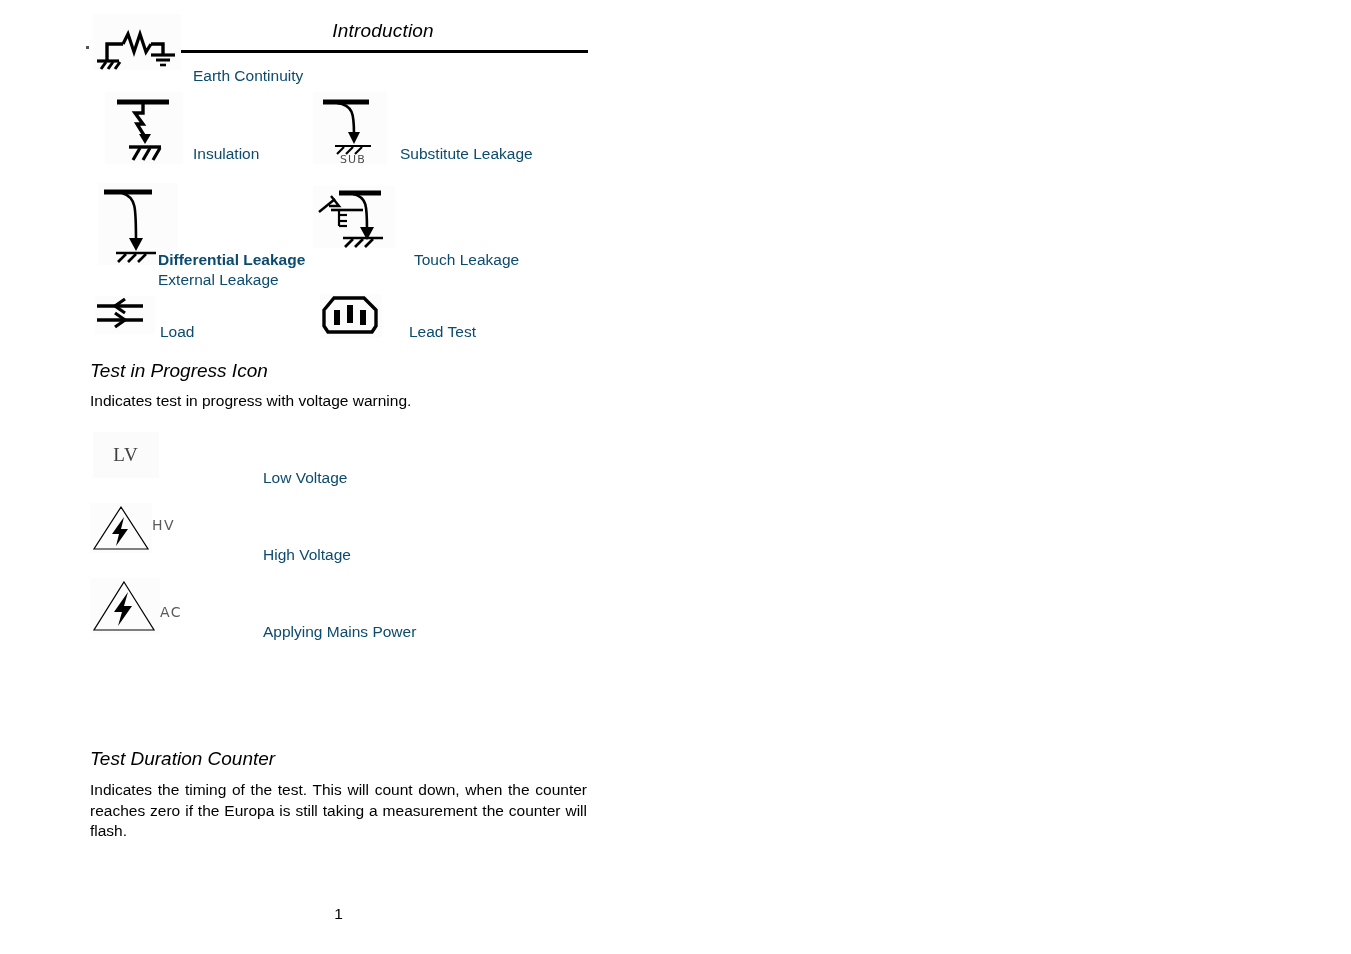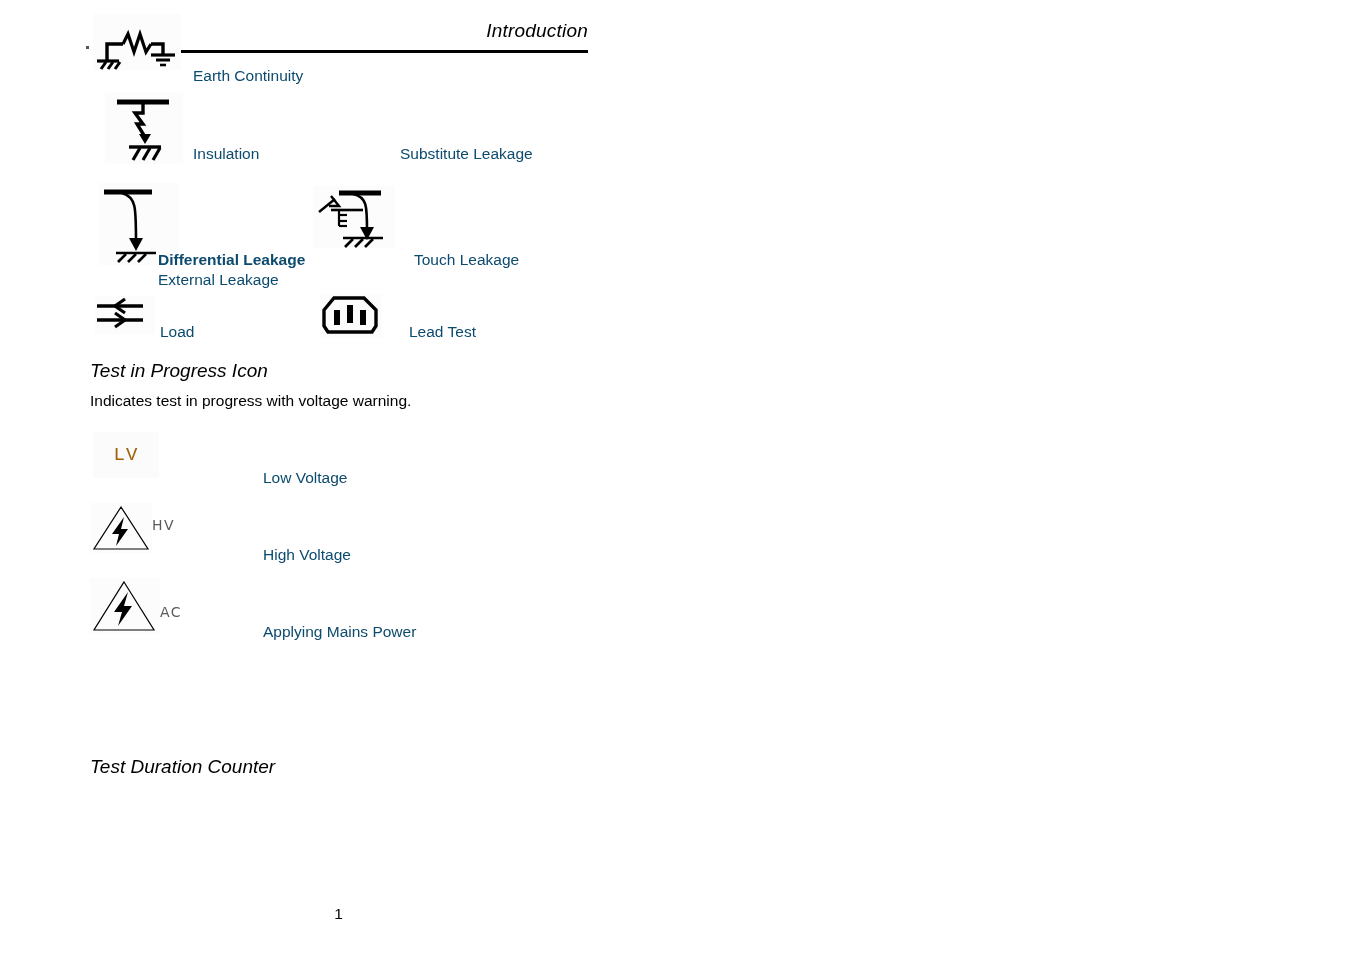--- a/index.html
+++ b/index.html
@@ -21,21 +21,21 @@
     width: 1351px;
     height: 954px;
   }
   .abs { position: absolute; }
 
   
   #header-title {
     left: 178px;
     top: 20px;
     width: 410px;
-    text-align: right;
+    text-align: center;
     font-style: italic;
     font-size: 19px;
     line-height: 22px;
     letter-spacing: 0.2px;
   }
   #header-rule {
     left: 178px;
     top: 50px;
     width: 410px;
     height: 3px;
@@ -72,24 +72,24 @@
     background: #fbfbfb;
   }
   #icon-lv .lv-text {
     position: absolute;
     left: 0; top: 0;
     width: 66px;
     height: 46px;
     display: flex;
     align-items: center;
     justify-content: center;
-    font-family: Liberation Mono, monospace;
+    font-family: Liberation Serif, serif;
     font-size: 19px;
     letter-spacing: 1px;
-    color: #a16207;
+    color: #404040;
   }
 
   .tri-tag {
     position: absolute;
     font-family: "DejaVu Sans", sans-serif;
     font-size: 14px;
     letter-spacing: 1.5px;
     color: #5a5a5a;
   }
 
@@ -163,20 +163,35 @@
       <path d="M34 42 L46 42 L40 52 Z" fill="#000"></path>
 
       <line x1="24" y1="55" x2="56" y2="55" stroke="#000" stroke-width="3.4"></line>
       <line x1="28" y1="68" x2="35" y2="56" stroke="#000" stroke-width="3.2"></line>
       <line x1="38" y1="68" x2="45" y2="56" stroke="#000" stroke-width="3.2"></line>
       <line x1="48" y1="68" x2="55" y2="56" stroke="#000" stroke-width="3.2"></line>
     </svg>
   </div>
   <div class="lbl" style="left:193px; top:144px;">Insulation</div>
 
+  <div class="icon-box" style="left:313px; top:92px; width:74px; height:72px;">
+    <svg width="74" height="72" viewBox="0 0 74 72">
+
+      <line x1="10" y1="10" x2="56" y2="10" stroke="#000" stroke-width="5"></line>
+
+      <path d="M24 11 C40 13 41 22 41 42" stroke="#000" stroke-width="2.6" fill="none"></path>
+      <path d="M35 40 L47 40 L41 52 Z" fill="#000"></path>
+
+      <line x1="22" y1="54" x2="58" y2="54" stroke="#000" stroke-width="2.2"></line>
+      <line x1="24" y1="62" x2="31" y2="55" stroke="#000" stroke-width="2.2"></line>
+      <line x1="33" y1="62" x2="40" y2="55" stroke="#000" stroke-width="2.2"></line>
+      <line x1="42" y1="62" x2="49" y2="55" stroke="#000" stroke-width="2.2"></line>
+      <text x="40" y="71" font-family="DejaVu Sans, sans-serif" font-size="11" letter-spacing="1.2" fill="#4d4d4d" text-anchor="middle">SUB</text>
+    </svg>
+  </div>
   <div class="lbl" style="left:400px; top:144px;">Substitute Leakage</div>
 
   <div class="icon-box" style="left:98px; top:183px; width:80px; height:82px;">
     <svg width="80" height="82" viewBox="0 0 80 82">
 
       <line x1="6" y1="9" x2="54" y2="9" stroke="#000" stroke-width="5"></line>
 
       <path d="M24 10 C38 14 38 24 38 58" stroke="#000" stroke-width="2.6" fill="none"></path>
       <path d="M31 55 L45 55 L38 68 Z" fill="#000"></path>
 
@@ -252,17 +267,18 @@
 
   <div class="icon-box" style="left:90px; top:578px; width:70px; height:56px; background:#fcfcfc;">
     <svg width="70" height="56" viewBox="0 0 70 56">
       <path d="M34 4 L64 52 L4 52 Z" stroke="#000" stroke-width="1.2" fill="none" stroke-linejoin="miter"></path>
       <path d="M38 14 L24 34 L32 34 L28 48 L42 28 L34 28 Z" fill="#000"></path>
     </svg>
   </div>
   <span class="tri-tag" style="left:160px; top:604px;">AC</span>
   <div class="lbl" style="left:263px; top:622px;">Applying Mains Power</div>
 
-  <div class="sec-head" style="left:90px; top:747px;margin-top:8px;">Test Duration Counter</div>
+  <div class="sec-head" style="left:90px; top:747px;">Test Duration Counter</div>
+  <div class="body-text" id="para-duration">Indicates the timing of the test. This will count down, when the counter reaches zero if the Europa is still taking a measurement the counter will flash.</div>
 
   <div class="abs" id="page-number">1</div>
 
 </div>
 
 </body></html>

